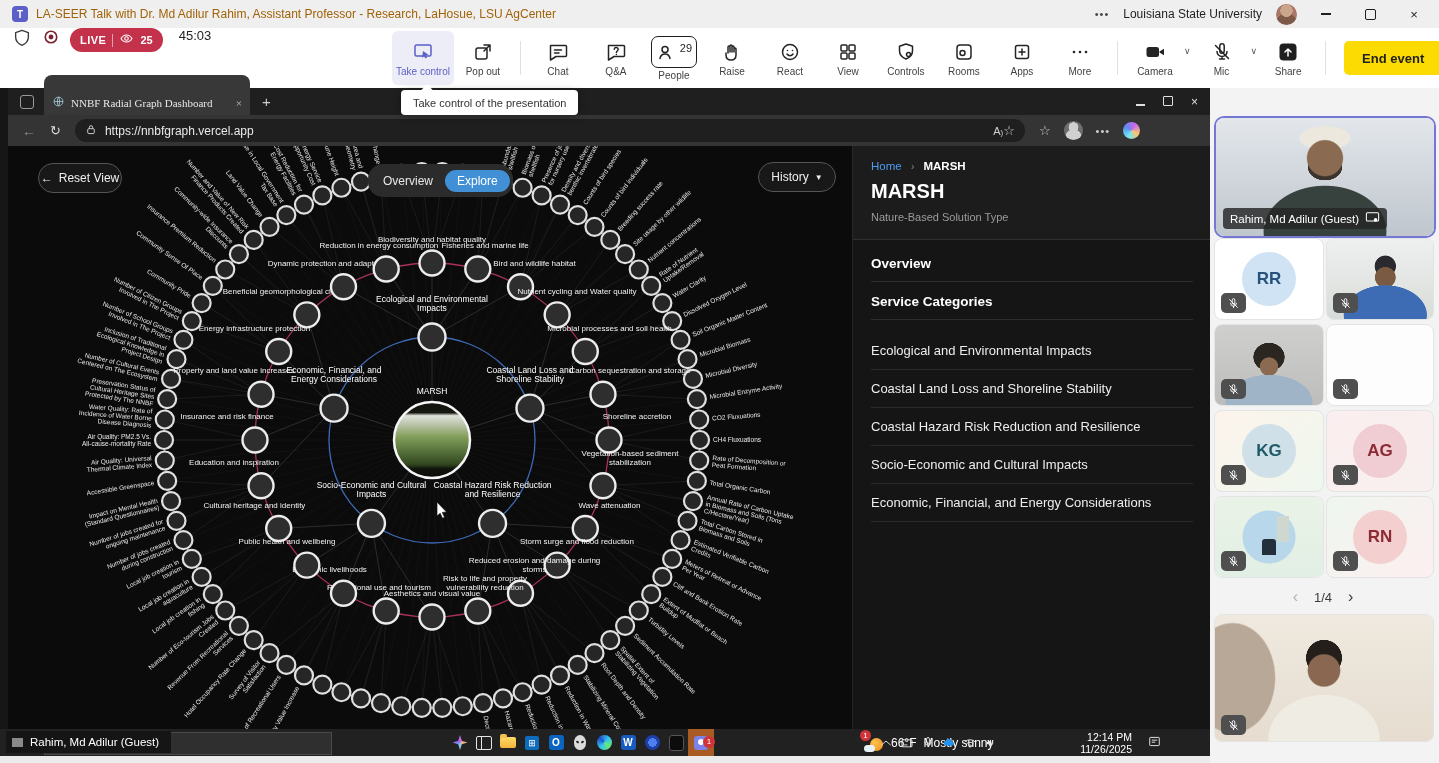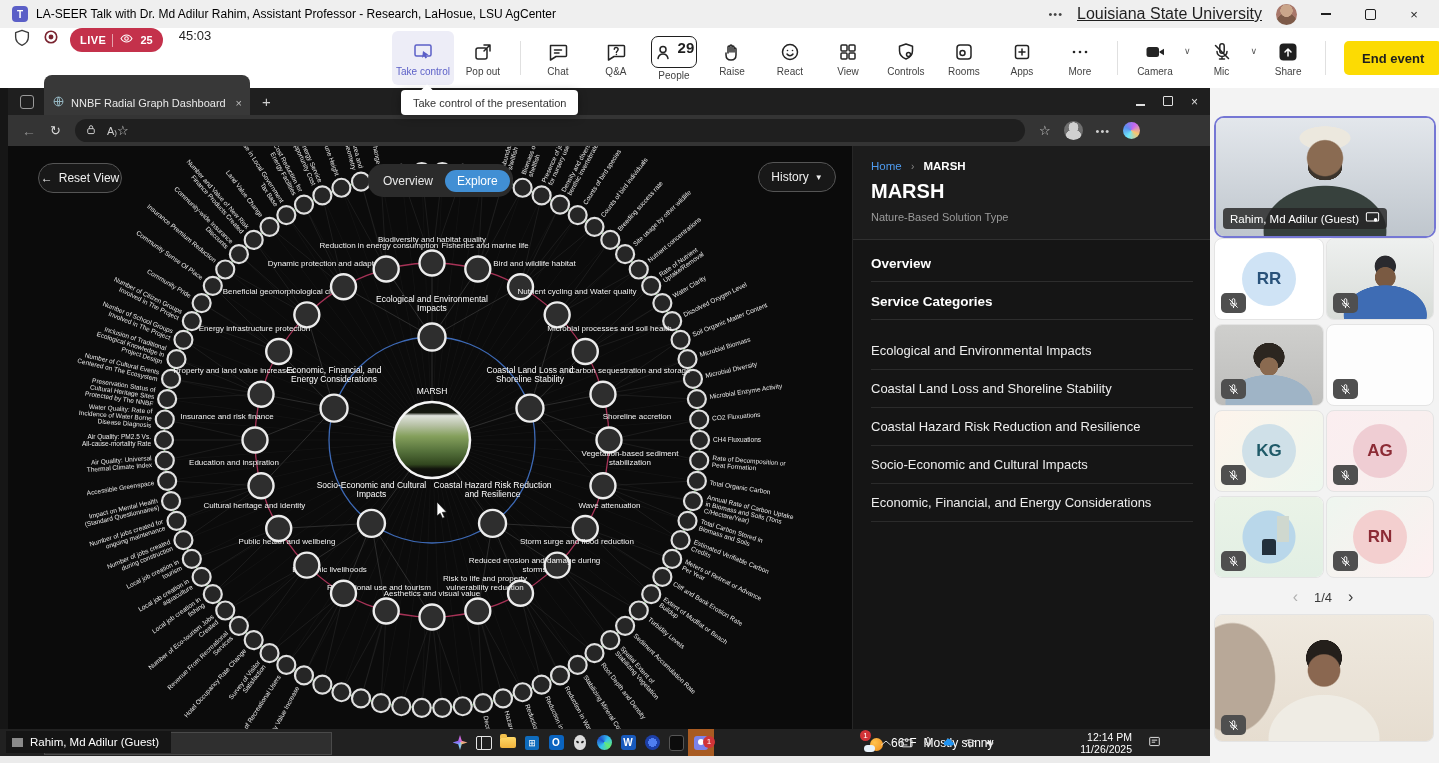--- a/index.html
+++ b/index.html
@@ -1,55 +1,55 @@
 <!DOCTYPE html>
 <html><head>
 <meta charset="utf-8">
 <style>
   html,body{margin:0;padding:0;background:#ebebeb;font-family:"Liberation Sans",sans-serif;}
   #screen{position:relative;width:1439px;height:763px;overflow:hidden;background:#ebebeb;}
   
   #titlebar{position:absolute;left:0;top:0;width:1439px;height:28px;background:#efefef;display:flex;align-items:center;border-bottom:1px solid #e2e2e2;}
   .teams-logo{width:16px;height:16px;margin-left:12px;border-radius:4px;background:#5b5fc7;color:#fff;font-size:10px;font-weight:bold;display:flex;align-items:center;justify-content:center;}
-  #tb-title{margin-left:8px;font-size:12px;color:#000000;white-space:nowrap;}
+  #tb-title{margin-left:8px;font-size:12px;color:#a16207;white-space:nowrap;}
   .tb-right{position:absolute;right:0;top:0;height:28px;display:flex;align-items:center;gap:14px;padding-right:10px;}
   .tb-dots{color:#444;font-size:11px;letter-spacing:1px;cursor:default;}
-  .tb-org{font-size:16px;color:#1f1f1f;text-decoration:underline;}
+  .tb-org{font-size:12px;color:#1f1f1f;}
   .tb-avatar{width:21px;height:21px;border-radius:50%;background:radial-gradient(circle at 50% 32%,#caa58a 0 34%,transparent 36%),radial-gradient(circle at 50% 90%,#7d5a48 0 45%,transparent 47%),#a8776a;}
   .winbtn{width:30px;height:24px;display:flex;align-items:center;justify-content:center;color:#1f1f1f;font-size:13px;}
   .wb-min{width:10px;height:1.4px;background:#1f1f1f;display:inline-block;}
   .wb-max{width:9px;height:9px;border:1.3px solid #1f1f1f;border-radius:2px;display:inline-block;}
   
   #toolbar{position:absolute;left:0;top:28px;width:1439px;height:60px;background:#ffffff;border-bottom:1px solid #e3e3e3;}
   #toolbar-left{position:absolute;left:12px;top:0;height:60px;display:flex;align-items:flex-start;gap:10px;}
   .live-pill{display:flex;align-items:center;gap:6px;background:#c4314b;border-radius:13px;height:24px;padding:0 10px;color:#fff;}
   .live-word{font-size:11px;font-weight:bold;letter-spacing:.5px;}
   .live-sep{width:1px;height:13px;background:rgba(255,255,255,.55);}
   .live-count{font-size:11px;font-weight:600;}
   .timer{font-size:13px;color:#242424;margin-left:6px;}
   #toolbar-center{position:absolute;left:392px;top:0;height:60px;display:flex;align-items:center;}
   .tb-btn{display:flex;flex-direction:column;align-items:center;justify-content:center;min-width:50px;height:54px;border-radius:6px;cursor:pointer;padding:0 4px;}
   .tb-btn .ic{height:24px;display:flex;align-items:center;justify-content:center;position:relative;}
   .tb-btn .lbl{font-size:10px;color:#424242;margin-top:2px;white-space:nowrap;}
   .tb-btn.active{background:#ededf7;}
   .tb-btn.active .lbl{color:#5b5fc7;}
   .tb-btn.boxed .ic{border:1.6px solid #1f1f1f;border-radius:7px;width:44px;height:30px;}
-  .badge29{font-size:15px;font-weight:bold;color:#1f1f1f;margin-left:2px;margin-top:-8px;}
+  .badge29{font-size:11px;font-weight:normal;color:#1f1f1f;margin-left:2px;margin-top:-8px;}
   .tb-divider{width:1px;height:34px;background:#e0e0e0;margin:0 8px;}
   .chev{font-size:9px;color:#555;margin:0 2px 14px 0;}
   .end-btn{background:#fcdb03;color:#1f1f1f;font-size:13px;font-weight:600;border-radius:5px;height:34px;display:flex;align-items:center;padding:0 18px;margin:0 10px;cursor:pointer;white-space:nowrap;}
   
   #tooltip{position:absolute;left:401px;top:90px;height:25px;background:#fff;border-radius:4px;box-shadow:0 2px 8px rgba(0,0,0,.35);display:flex;align-items:center;padding:0 12px;z-index:60;}
   #tooltip:before{content:'';position:absolute;left:22px;top:-4px;width:8px;height:8px;background:#fff;transform:rotate(45deg);}
   #tooltip span{font-size:11px;color:#333;white-space:nowrap;}
   
   #share-area{position:absolute;left:0;top:88px;width:1210px;height:668px;background:#161616;}
   #tabbar{position:absolute;left:8px;top:0;width:1202px;height:27px;background:#1f1f1f;display:flex;align-items:center;}
   .tab-tools{width:12px;height:12px;border:1.3px solid #9a9a9a;border-radius:3px;margin-left:12px;}
-  .tab{margin-left:10px;width:190px;height:24px;margin-top:3px;background:#383838;border-radius:8px 8px 0 0;display:flex;align-items:center;padding:16px 8px;}
+  .tab{margin-left:10px;width:190px;height:24px;margin-top:3px;background:#383838;border-radius:8px 8px 0 0;display:flex;align-items:center;padding:16px 8px;font-family:Liberation Serif, serif;}
   .tab-title{font-size:11px;color:#e8e8e8;white-space:nowrap;overflow:hidden;flex:1;margin-left:6px;}
   .tab-close{color:#bdbdbd;font-size:11px;margin-left:4px;}
   .newtab{color:#cfcfcf;font-size:15px;margin-left:12px;}
   .tabbar-right{position:absolute;right:6px;top:0;height:27px;display:flex;align-items:center;gap:18px;padding-right:6px;}
   .tw{color:#e0e0e0;font-size:12px;}
   .tw-min{width:9px;height:1.3px;background:#e0e0e0;display:inline-block;}
   .tw-max{width:8px;height:8px;border:1.2px solid #e0e0e0;border-radius:1px;display:inline-block;}
   #urlbar{position:absolute;left:8px;top:27px;width:1202px;height:31px;background:#343434;display:flex;align-items:center;}
   .nav-arrow{font-size:14px;color:#8f8f8f;margin-left:14px;}
   .nav-refresh{font-size:13px;color:#d8d8d8;margin-left:14px;}
@@ -356,20 +356,21 @@
       </div>
     </div>
     <div id="urlbar">
       <span class="nav-arrow">←</span>
       <span class="nav-refresh">↻</span>
       <div class="url-pill">
         <span id="ic-lock"><svg width="12" height="13" viewBox="0 0 22 22" fill="none" stroke="#cfcfcf" stroke-width="1.8">
               <rect x="5" y="9.5" width="12" height="9" rx="2"></rect>
               <path d="M8 9.5V7a3 3 0 016 0v2.5"></path>
             </svg></span>
+        <span class="url-text">https://nnbfgraph.vercel.app</span>
         <span class="pill-ic">A<span style="font-size:8px;">)</span></span>
         <span class="star">☆</span>
       </div>
       <div class="url-right">
         <span class="star">☆</span>
         <span class="avatar-sm"></span>
         <span class="tb-dots" style="color:#cfcfcf;">•••</span>
         <span class="copilot"></span>
       </div>
     </div>

